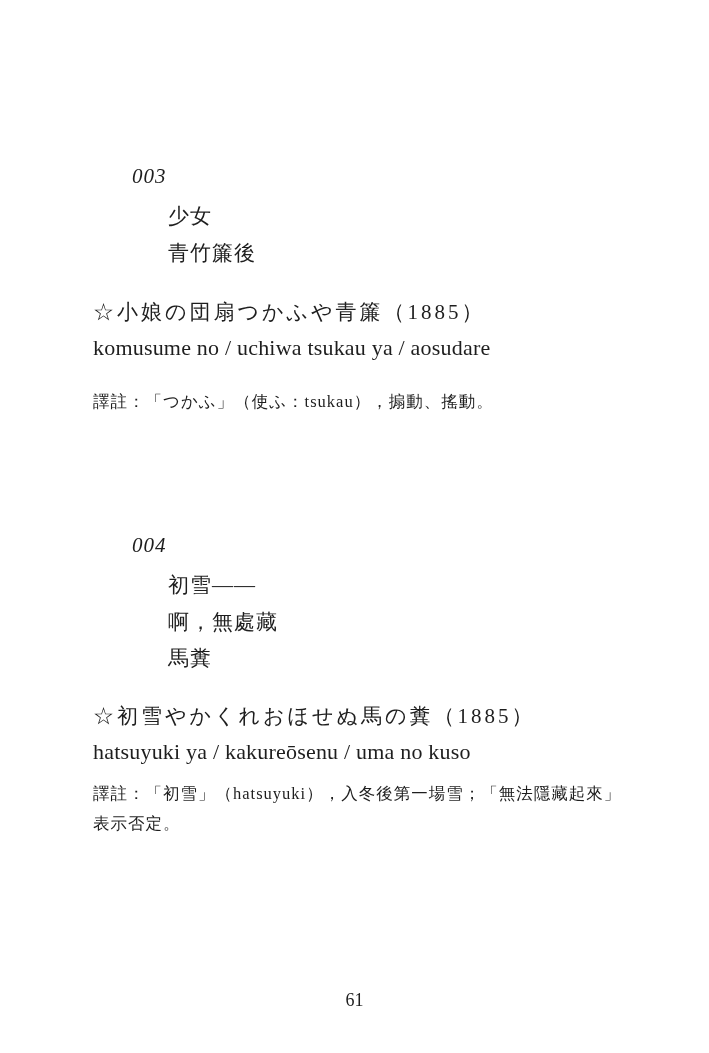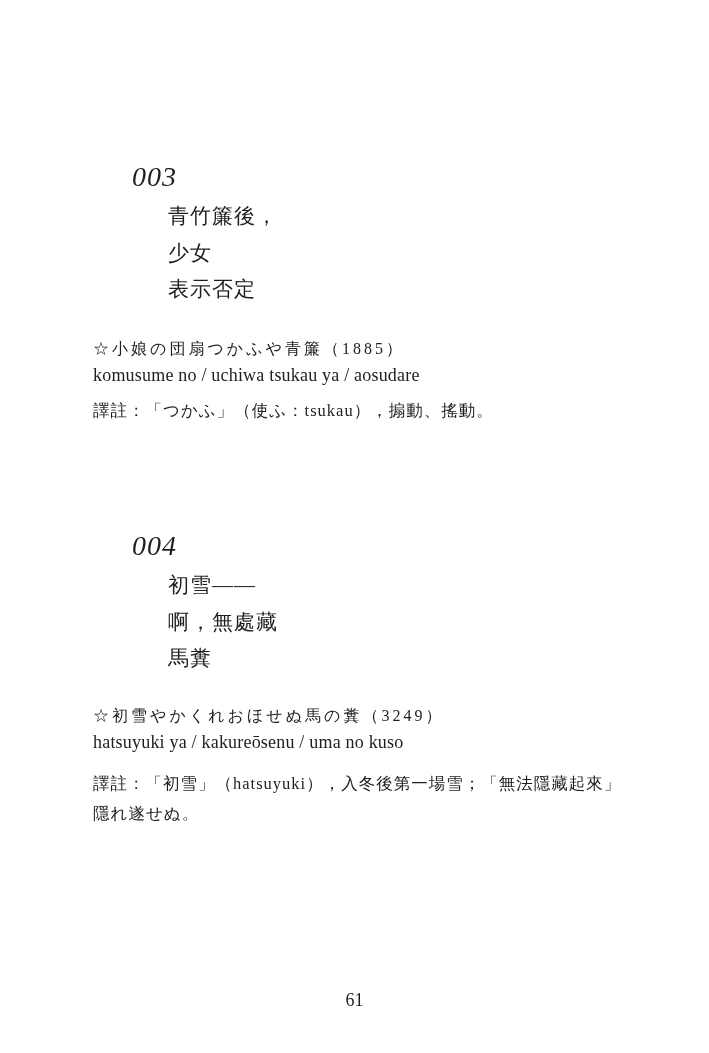--- a/index.html
+++ b/index.html
@@ -21,51 +21,52 @@
     position: absolute;
     left: 93px;
     width: 580px;
   }
   .entry-1 { top: 163px; }
   .entry-2 { top: 532px; }
 
   .entry-number {
     margin-left: 39px;
     font-style: italic;
-    font-size: 28px;
+    font-size: 21px;
     line-height: 27px;
     letter-spacing: 1px;
   }
   .poem {
     margin-top: 8px;
     margin-left: 75px;
     font-size: 21px;
     line-height: 36.5px;
     letter-spacing: 1px;
   }
   .poem-line { white-space: nowrap; }
 
   .haiku-original {
     margin-top: 28px;
-    font-size: 16px;
+    font-size: 21px;
     line-height: 26px;
     letter-spacing: 3px;
     white-space: nowrap;
   }
   .entry-2 .haiku-original { margin-top: 26px; }
 
   .haiku-romaji {
-    font-size: 18px;
+    margin-top: 10px;
+    font-size: 22px;
     line-height: 26px;
     letter-spacing: 0.2px;
     white-space: nowrap;
   }
 
   .note {
-    margin-top: 8px;
+    margin-top: 26px;
     font-size: 16.5px;
     line-height: 30px;
     letter-spacing: 1px;
   }
   .entry-2 .note { margin-top: 14px; }
   .note-line { white-space: nowrap; }
 
   .page-number {
     position: absolute;
     top: 988px;
@@ -77,41 +78,40 @@
   }
 </style>
 </head>
 <body>
 
 <div class="page">
 
   <div class="entry entry-1">
     <div class="entry-number">003</div>
     <div class="poem">
-      <div class="poem-line">青竹簾後，</div>
       <div class="poem-line">少女</div>
-      <div class="poem-line">表示否定</div>
+      <div class="poem-line">青竹簾後</div>
     </div>
     <div class="haiku-original">☆小娘の団扇つかふや青簾（1885）</div>
     <div class="haiku-romaji">komusume no / uchiwa tsukau ya / aosudare</div>
     <div class="note">
       <div class="note-line">譯註：「つかふ」（使ふ：tsukau），搧動、搖動。</div>
     </div>
   </div>
 
   <div class="entry entry-2">
     <div class="entry-number">004</div>
     <div class="poem">
       <div class="poem-line">初雪——</div>
       <div class="poem-line">啊，無處藏</div>
       <div class="poem-line">馬糞</div>
     </div>
-    <div class="haiku-original">☆初雪やかくれおほせぬ馬の糞（3249）</div>
+    <div class="haiku-original">☆初雪やかくれおほせぬ馬の糞（1885）</div>
     <div class="haiku-romaji">hatsuyuki ya / kakureōsenu / uma no kuso</div>
     <div class="note">
       <div class="note-line">譯註：「初雪」（hatsuyuki），入冬後第一場雪；「無法隱藏起來」</div>
-      <div class="note-line">隱れ遂せぬ。</div>
+      <div class="note-line">表示否定。</div>
     </div>
   </div>
 
   <div class="page-number">61</div>
 
 </div>
 
 </body></html>

